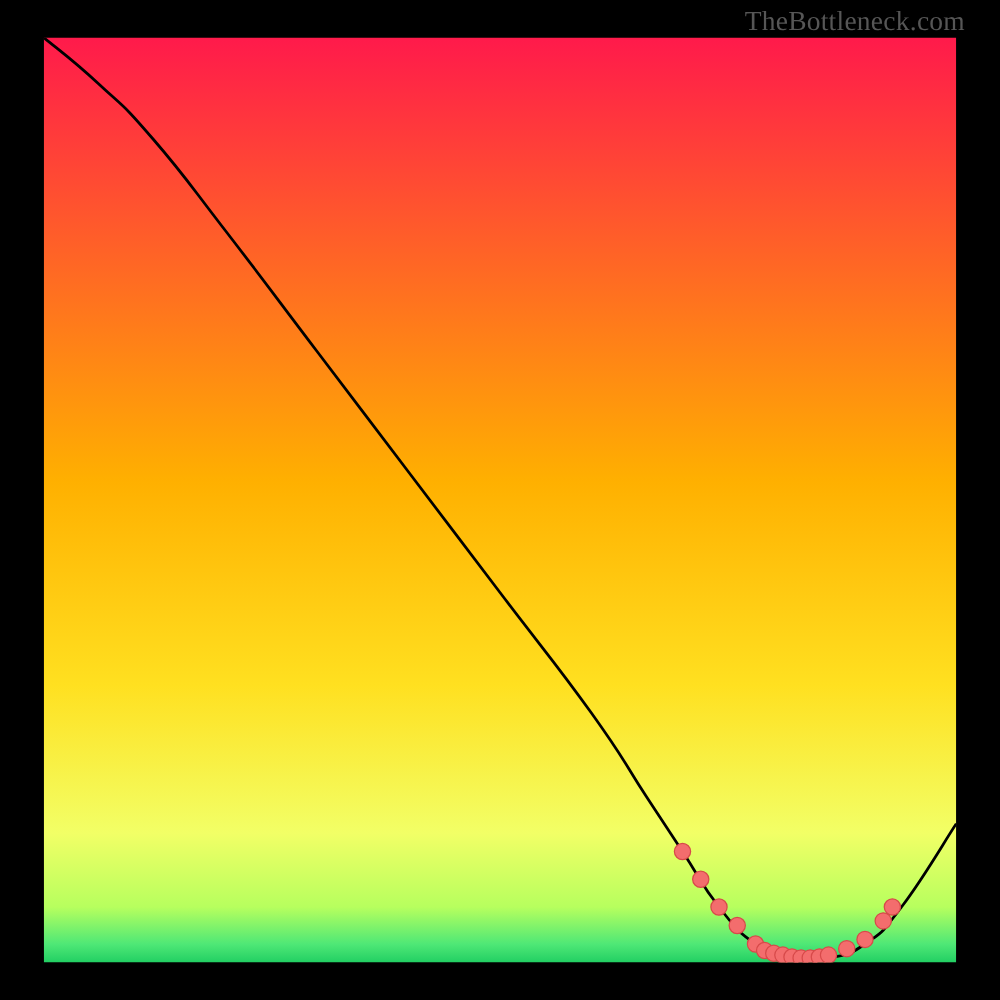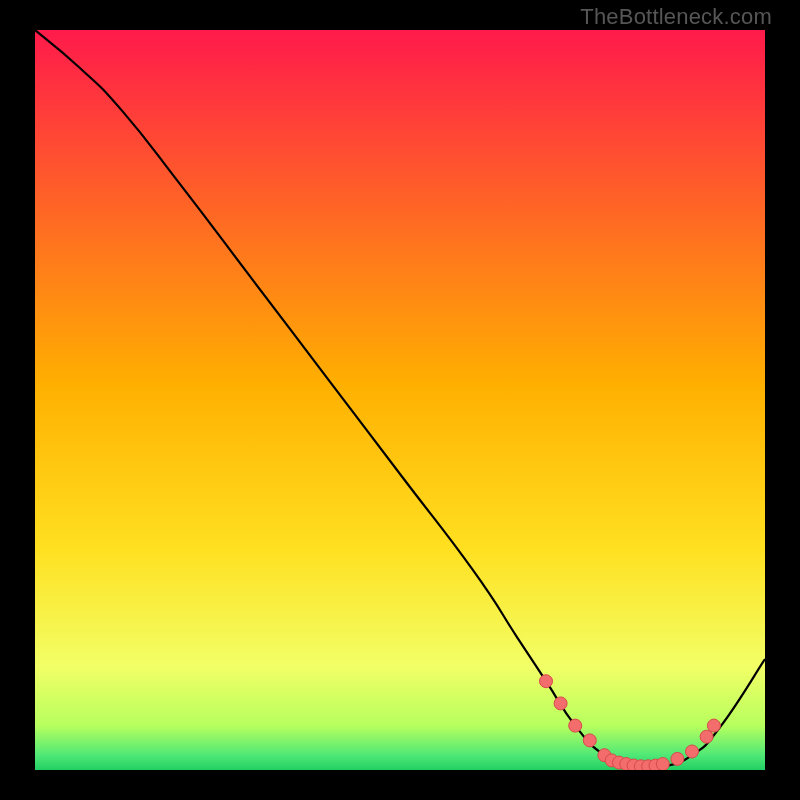--- a/index.html
+++ b/index.html
@@ -22,21 +22,21 @@
     position: absolute;
     left: 0;
     top: 0;
     width: 730px;
     height: 740px;
   }
   .watermark {
     position: absolute;
     top: 4px;
     right: 28px;
-    font-family: Liberation Sans, sans-serif;
+    font-family: Liberation Serif, serif;
     font-size: 22px;
     color: #565656;
     font-weight: 500;
     letter-spacing: 0.2px;
   }
 </style>
 </head>
 <body>
 
 <div class="watermark">TheBottleneck.com</div>

